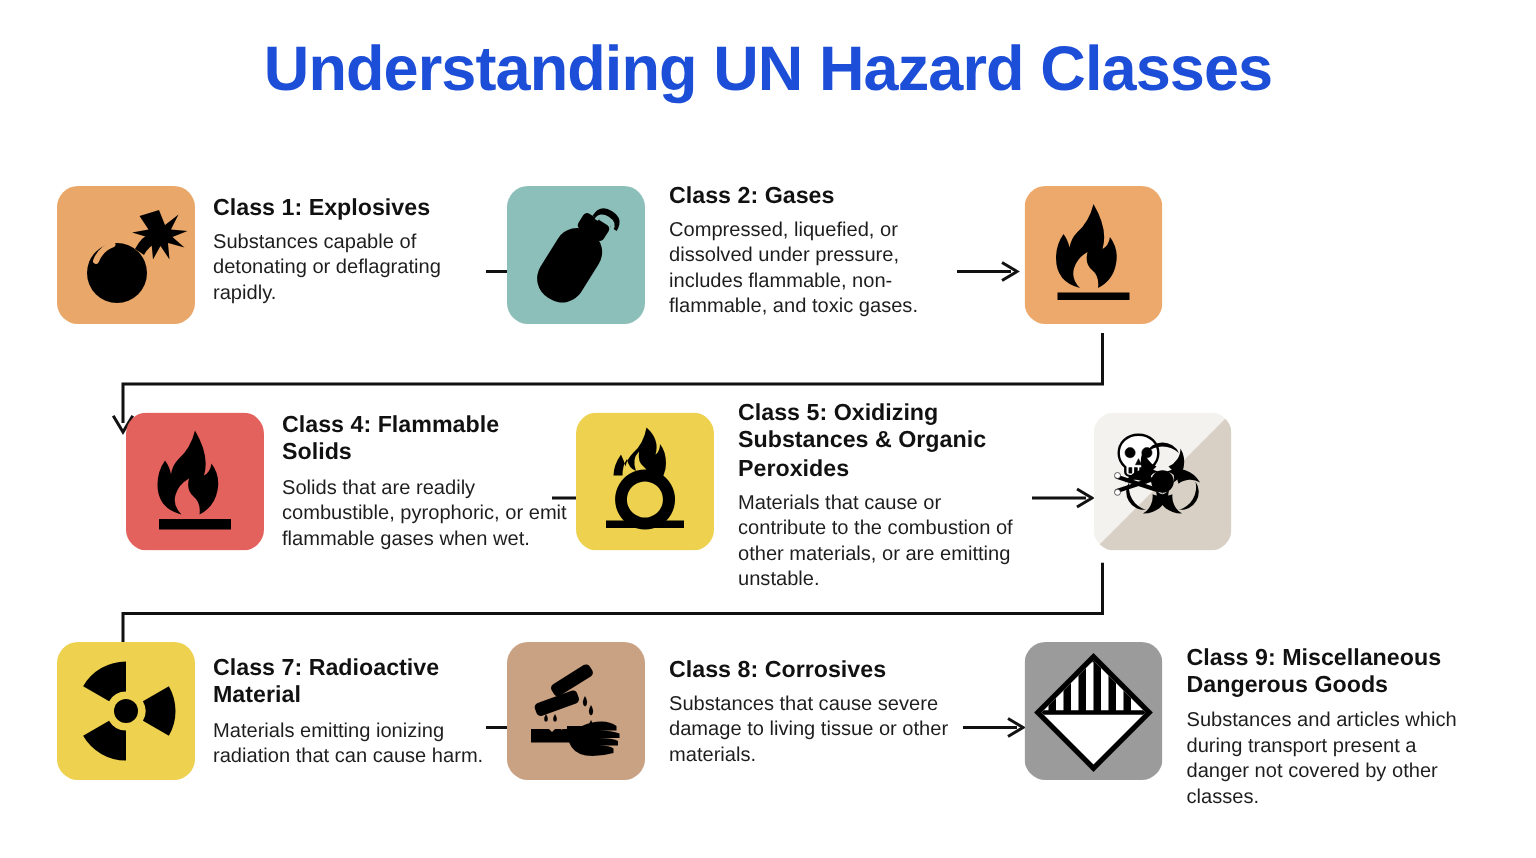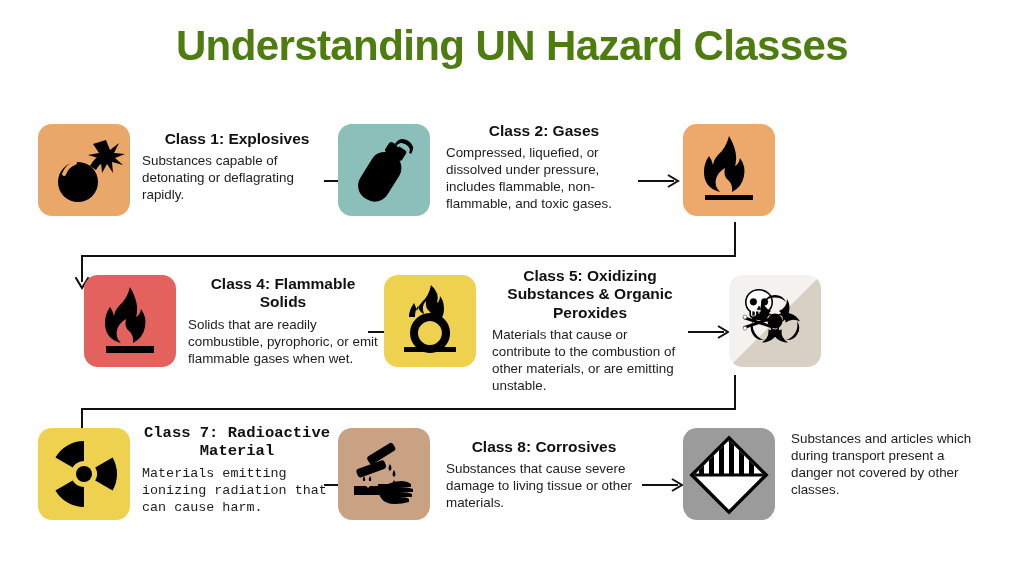--- a/index.html
+++ b/index.html
@@ -11,21 +11,21 @@
     position:relative;
     color:#141414;
   }
   #page-title{
     position:absolute;
     left:0;top:22px;width:1024px;
     text-align:center;
     font-size:42px;
     font-weight:bold;
     letter-spacing:-0.6px;
-    color:#4d7c0f;
+    color:#1d4ed8;
     white-space:nowrap;
   }
   .grid{
     position:absolute;
     left:0;top:112px;width:1024px;height:460px;
   }
   .row{position:absolute;left:0;width:1024px;height:150px;}
   .row-0{top:0px;}
   .row-1{top:151px;margin-left:46px;}
   .row-2{top:304px;}
@@ -47,38 +47,37 @@
     position:absolute;
     left:112px;top:10px;
     width:190px;
   }
   .cls-title{
     font-size:15.5px;
     font-weight:bold;
     line-height:1.19;
     color:#111111;
     margin:0 0 4px 0;
-    text-align:center;
   }
   .cls-desc{
     font-size:13.4px;
     line-height:1.27;
     color:#1d1d1d;
     margin:0;
   }
   
   .cell-1 .txt{left:116px;width:196px;}
   .cell-2 .txt{left:116px;width:192px;}
   .row-1 .cell-1 .txt{top:4px;}
   .row-2 .cell-1 .txt{top:22px;}
   .row-0 .cell-1 .txt{top:10px;}
   .row-0 .cell-2 .txt{top:12px;}
   .row-1 .cell-2 .txt{top:16px;}
   .row-2 .cell-2 .txt{top:14px;}
-  .row-2 .cell-0 .txt{top:8px;font-family:Liberation Mono, monospace;}
+  .row-2 .cell-0 .txt{top:21px;}
   .row-1 .cell-0 .txt{top:12px;}
   .row-0 .cell-0 .txt{top:18px;}
 
   
   .h-arrow{
     position:absolute;
     width:46px;height:18px;
     top:60px;
   }
   .h-arrow svg{display:block;}
@@ -364,18 +363,19 @@
               <rect x="-10" y="-36" width="5" height="36"></rect>
               <rect x="0" y="-36" width="5" height="36"></rect>
               <rect x="10" y="-36" width="5" height="36"></rect>
               <rect x="20" y="-36" width="5" height="36"></rect>
               <rect x="-35" y="-1.5" width="70" height="3"></rect>
             </g>
           </g>
         </svg>
       </div>
       <div class="txt">
+        <p class="cls-title">Class 9: Miscellaneous Dangerous Goods</p>
         <p class="cls-desc">Substances and articles which during transport present a danger not covered by other classes.</p>
       </div>
     </div>
   </div>
 
 </div>
 
 </body></html>

